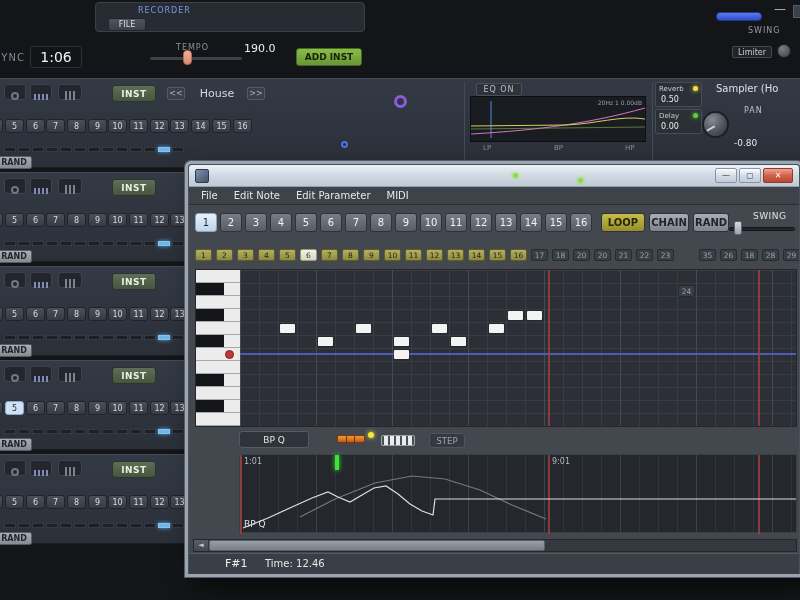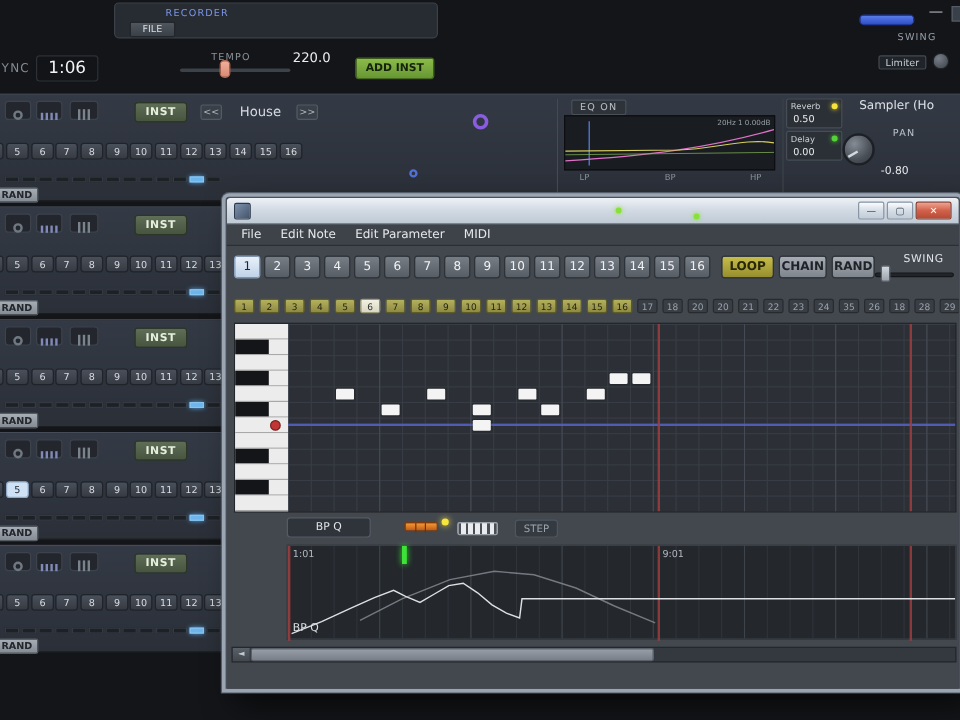--- a/index.html
+++ b/index.html
@@ -165,21 +165,21 @@
   </div>
   <div id="blue-bar"></div>
   <span id="min-dash">—</span>
   <div id="corner-frag"></div>
 
   <span class="sync-label">SYNC</span>
   <div class="time-panel">1:06</div>
   <span class="tempo-label">TEMPO</span>
   <div class="tempo-track"></div>
   <div class="tempo-handle"></div>
-  <span class="tempo-value">220.0</span>
+  <span class="tempo-value">190.0</span>
   <div class="add-inst">ADD INST</div>
   <span class="master-label">SWING</span>
   <div class="limiter-btn">Limiter</div>
   <div class="mini-knob"></div>
 
   <div id="tracks">
       <div class="track-row" style="top: 78px;">
         <div class="icon-btn ib-knob"><span class="dial"></span></div>
         <div class="icon-btn ib-bars"><i></i><i></i><i></i><i></i></div>
         <div class="icon-btn ib-faders"><i></i><i></i><i></i></div>
@@ -463,20 +463,24 @@
           <polyline id="curve-white" fill="none" stroke="#dcdfe3" stroke-width="1.2" points="3,73 28,63 52,52 72,43 88,37 98,42 110,47 122,40 134,33 146,31 158,39 170,49 182,56 193,60 195,44 556,44"></polyline>
         </svg>
         <span id="lane-bpq">BP Q</span>
       </div>
 
       <div id="h-scroll">
         <div id="scroll-left">◄</div>
         <div id="scroll-thumb"></div>
       </div>
 
+      <div id="win-status">
+        <span id="status-note">F#1</span>
+        <span id="status-time">Time: 12.46</span>
+      </div>
     <div class="pat-btn active" style="left: 6px;">1</div>
         <div class="pat-btn" style="left: 31px;">2</div>
         <div class="pat-btn" style="left: 56px;">3</div>
         <div class="pat-btn" style="left: 81px;">4</div>
         <div class="pat-btn" style="left: 106px;">5</div>
         <div class="pat-btn" style="left: 131px;">6</div>
         <div class="pat-btn" style="left: 156px;">7</div>
         <div class="pat-btn" style="left: 181px;">8</div>
         <div class="pat-btn" style="left: 206px;">9</div>
         <div class="pat-btn" style="left: 231px;">10</div>
@@ -502,21 +506,21 @@
         <div class="sq on" style="left: 279px;">14</div>
         <div class="sq on" style="left: 300px;">15</div>
         <div class="sq on" style="left: 321px;">16</div>
         <div class="sq off" style="left: 342px;">17</div>
         <div class="sq off" style="left: 363px;">18</div>
         <div class="sq off" style="left: 384px;">20</div>
         <div class="sq off" style="left: 405px;">20</div>
         <div class="sq off" style="left: 426px;">21</div>
         <div class="sq off" style="left: 447px;">22</div>
         <div class="sq off" style="left: 468px;">23</div>
-        <div class="sq off" style="left: 489px;">24</div>
+        <div class="sq off" style="left: 489px; margin-top: 36px;">24</div>
         <div class="sq off" style="left: 510px;">35</div>
         <div class="sq off" style="left: 531px;">26</div>
         <div class="sq off" style="left: 552px;">18</div>
         <div class="sq off" style="left: 573px;">28</div>
         <div class="sq off" style="left: 594px;">29</div>
       </div>
   </div>
 </div>
 
 </body></html>

